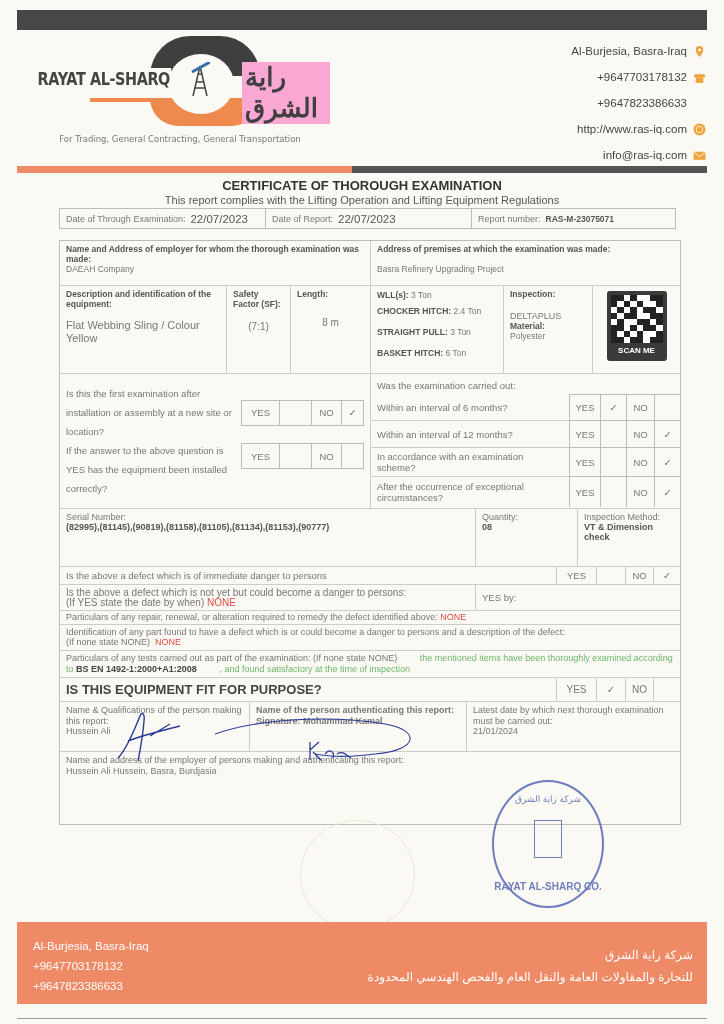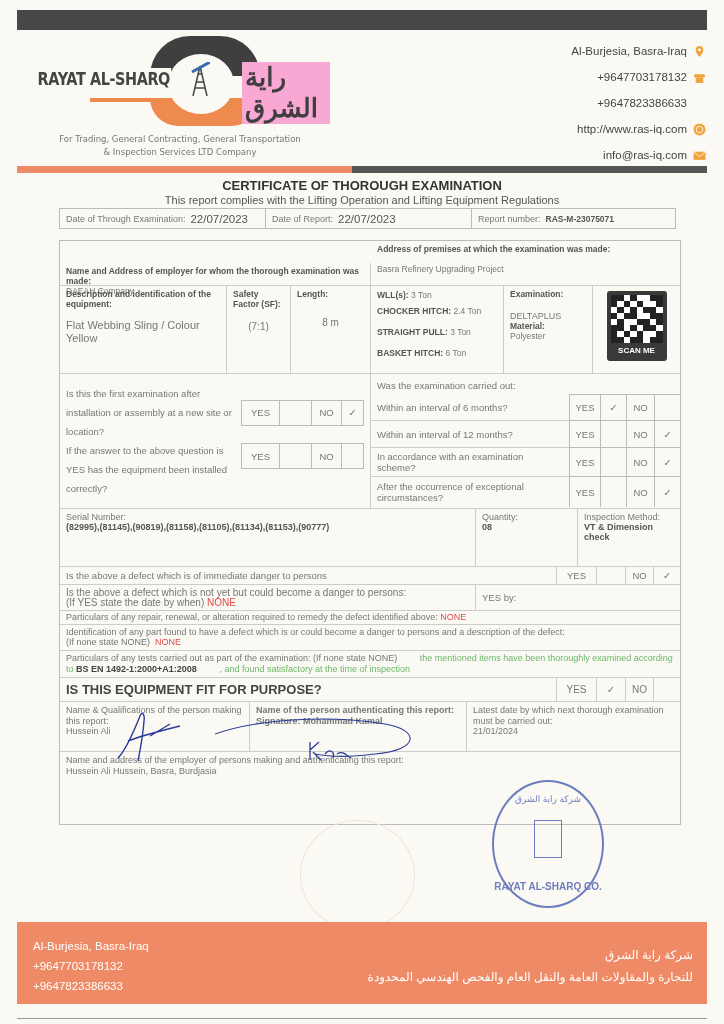--- a/index.html
+++ b/index.html
@@ -79,21 +79,20 @@
   <div class="logo-circle"></div>
   <svg class="derrick" viewBox="0 0 20 36">
     <path d="M10 4 L3 34 M10 4 L17 34 M5 26 L15 26 M6 20 L14 20 M8 12 L12 12" stroke="#444" stroke-width="1.5" fill="none"></path>
     <line x1="2" y1="10" x2="20" y2="0" stroke="#3a6db0" stroke-width="3"></line>
   </svg>
   <div class="logo-en">RAYAT AL-SHARQ</div>
   <div class="logo-ar">راية الشرق</div>
 </div>
 <div class="tagline">
   <div>For Trading, General Contracting, General Transportation</div>
-  <div>&amp; Inspection Services LTD Company</div>
 </div>
 
 <div class="contact">
   <div class="contact-row">
       <span>Al-Burjesia, Basra-Iraq</span>
     <svg class="ci" viewBox="0 0 12 12">
         <path d="M6 1 a3.5 3.5 0 0 1 3.5 3.5 C9.5 7 6 11 6 11 C6 11 2.5 7 2.5 4.5 A3.5 3.5 0 0 1 6 1z" fill="#f0a33a"></path>
         <circle cx="6" cy="4.5" r="1.3" fill="#fff"></circle>
       </svg>
     </div>
@@ -141,21 +140,21 @@
     </div>
   <div style="flex:1;">
       <span>Report number:</span>
       <span class="rn">RAS-M-23075071</span>
     </div>
 </div>
 
 <div class="form">
 
   <div class="row" style="height:45px;">
-    <div class="cell" style="width:311px;margin-top:22px;">
+    <div class="cell" style="width:311px;">
       <div class="lbl">Name and Address of employer for whom the thorough examination was made:</div>
       <div class="val">DAEAH Company</div>
     </div>
     <div class="cell" style="flex:1;">
       <div class="lbl">Address of premises at which the examination was made:</div>
       <div class="val" style="margin-top:10px;">Basra Refinery Upgrading Project</div>
     </div>
   </div>
 
   <div class="row" style="height:88px;">
@@ -171,21 +170,21 @@
       <div class="lbl">Length:</div>
       <div class="val" style="margin-top:18px;text-align:center;font-size:10px;">8 m</div>
     </div>
     <div class="cell" style="width:133px;line-height:21px;">
       <div style="line-height:12px;"><span class="lbl">WLL(s):</span> <span class="val">3 Ton</span></div>
       <div><span class="lbl">CHOCKER HITCH:</span> <span class="val">2.4 Ton</span></div>
       <div><span class="lbl">STRAIGHT PULL:</span> <span class="val">3 Ton</span></div>
       <div><span class="lbl">BASKET HITCH:</span> <span class="val">6 Ton</span></div>
     </div>
     <div class="cell" style="width:89px;">
-      <div class="lbl">Examination:</div>
+      <div class="lbl">Inspection:</div>
       <div class="val" style="margin-top:12px;font-size:9px;">DELTAPLUS</div>
       <div class="lbl">Material:</div>
       <div class="val">Polyester</div>
     </div>
     <div class="cell" style="flex:1;">
       <div class="qr">
         <div class="qr-inner">
           <span></span>
             <span></span>
             <span style="background:#fff"></span>

